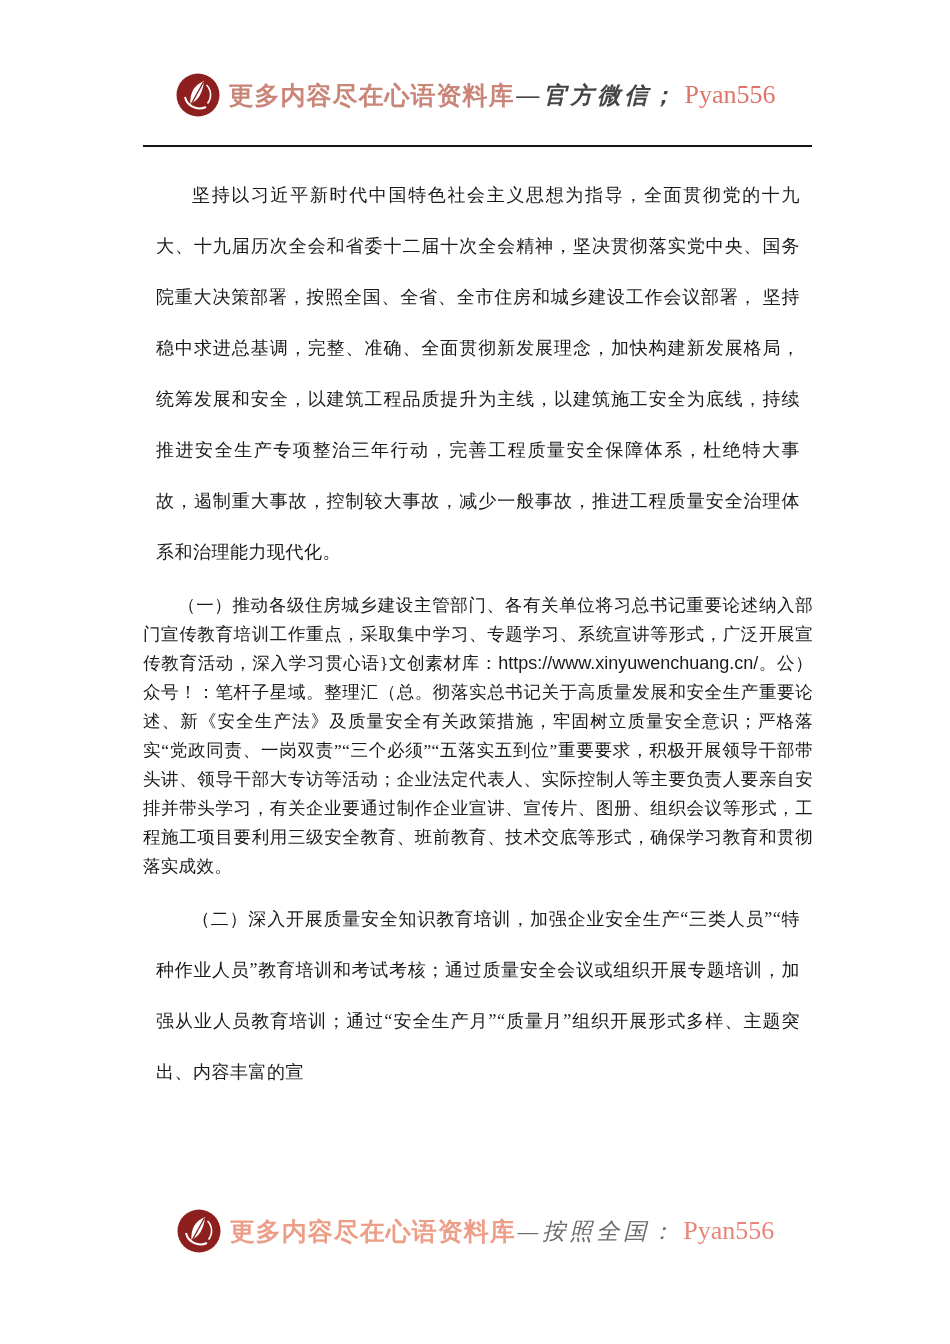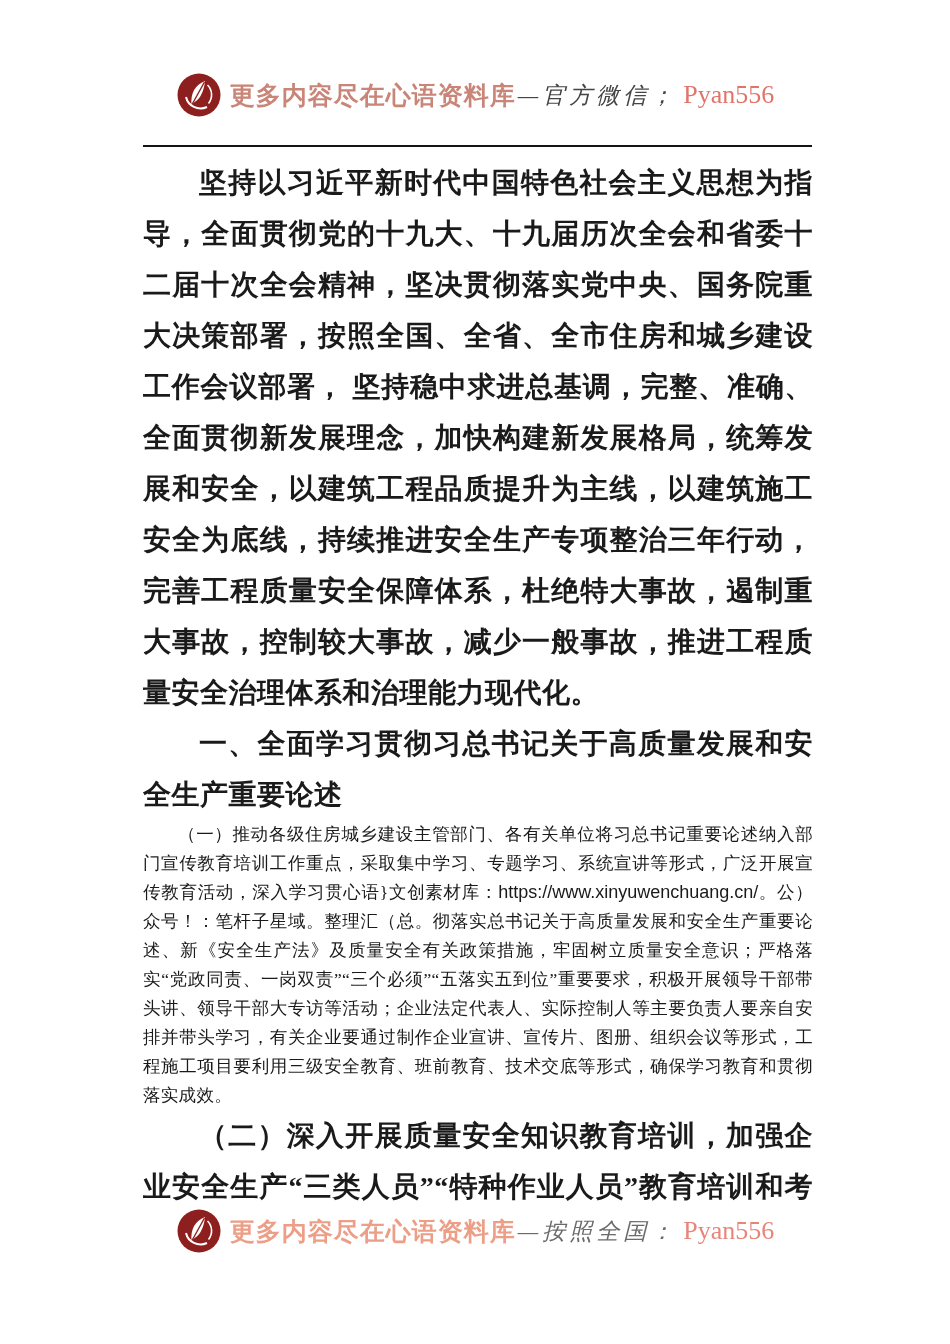--- a/index.html
+++ b/index.html
@@ -22,21 +22,21 @@
   .brandbar.footer { top:1208px; }
   .logo { width:46px; height:46px; margin-right:8px; flex:0 0 auto; }
   .brand {
     font-weight:bold; font-size:25px; letter-spacing:1px;
   }
   .header .brand { color:var(--header-brand,#c98577); }
   .footer .brand { color:var(--footer-brand,#ec9e87); }
   .wechat {
     font-style:italic; font-size:23px; letter-spacing:4px; margin-left:2px;
   }
-  .header .wechat { color:var(--header-wechat,#454545); }
+  .header .wechat { color:var(--header-wechat,#454545);font-weight:bold; }
   .footer .wechat { color:var(--footer-wechat,#6b6b6b); }
   .brandid {
     font-family:Liberation Serif, serif;
     font-size:26px; margin-left:6px;
   }
   .header .brandid { color:var(--header-id,#e1746a); }
   .footer .brandid { color:var(--footer-id,#e8857a); }
 
   
   .rule {
@@ -48,25 +48,24 @@
   .content {
     position:absolute; top:157px; left:143px; width:670px; height:1048px;
     overflow:hidden;
   }
   h1.doc-title {
     margin:0 0 7px 0;
     font-size:27px; font-weight:bold; text-align:center;
     line-height:44px; letter-spacing:0.5px;
   }
   p.big {
-    margin:0;
-    font-size:28px; line-height:51px;
+    margin:13px;
+    font-size:18px; line-height:51px;
     text-align:justify; text-indent:2em;
     letter-spacing:0.5px;
-    font-weight:bold;
   }
   p.small {
     margin:0;
     font-size:17.5px; line-height:29px;
     text-align:justify; text-indent:2em;
     letter-spacing:0.3px;
   }
   .url-text {
     font-family:Liberation Sans, sans-serif;
     font-size:18px; letter-spacing:0;
@@ -91,21 +90,20 @@
     <span class="wechat">—官方微信；</span>
     <span class="brandid">Pyan556</span>
   </div>
 
   <div class="rule"></div>
 
   <div class="content">
 
     <p class="big">坚持以习近平新时代中国特色社会主义思想为指导，全面贯彻党的十九大、十九届历次全会和省委十二届十次全会精神，坚决贯彻落实党中央、国务院重大决策部署，按照全国、全省、全市住房和城乡建设工作会议部署， 坚持稳中求进总基调，完整、准确、全面贯彻新发展理念，加快构建新发展格局，统筹发展和安全，以建筑工程品质提升为主线，以建筑施工安全为底线，持续推进安全生产专项整治三年行动，完善工程质量安全保障体系，杜绝特大事故，遏制重大事故，控制较大事故，减少一般事故，推进工程质量安全治理体系和治理能力现代化。</p>
 
-    <p class="big">一、全面学习贯彻习总书记关于高质量发展和安全生产重要论述</p>
 
     <p class="small"><span>（一）推动各级住房城乡建设主管部门、各有关单位将习总书记重要论述纳入部门宣传教育培训工作重点，采取集中学习、专题学习、系统宣讲等形式，广泛开展宣传教育活动，深入学习贯心语}文创素材库：</span><span class="url-text">https://www.xinyuwenchuang.cn/</span><span>。公）众号！：笔杆子星域。整理汇（总。彻落实总书记关于高质量发展和安全生产重要论述、新《安全生产法》及质量安全有关政策措施，牢固树立质量安全意识；严格落实“党政同责、一岗双责”“三个必须”“五落实五到位”重要要求，积极开展领导干部带头讲、领导干部大专访等活动；企业法定代表人、实际控制人等主要负责人要亲自安排并带头学习，有关企业要通过制作企业宣讲、宣传片、图册、组织会议等形式，工程施工项目要利用三级安全教育、班前教育、技术交底等形式，确保学习教育和贯彻落实成效。</span></p>
 
     <p class="big">（二）深入开展质量安全知识教育培训，加强企业安全生产“三类人员”“特种作业人员”教育培训和考试考核；通过质量安全会议或组织开展专题培训，加强从业人员教育培训；通过“安全生产月”“质量月”组织开展形式多样、主题突出、内容丰富的宣</p>
   </div>
 
   <div class="brandbar footer">
     <span class="logo">
       <svg viewBox="0 0 46 46" width="46" height="46">
         <circle cx="23" cy="23" r="21.5" style="fill:var(--logo,#8e1f1f)"></circle>

